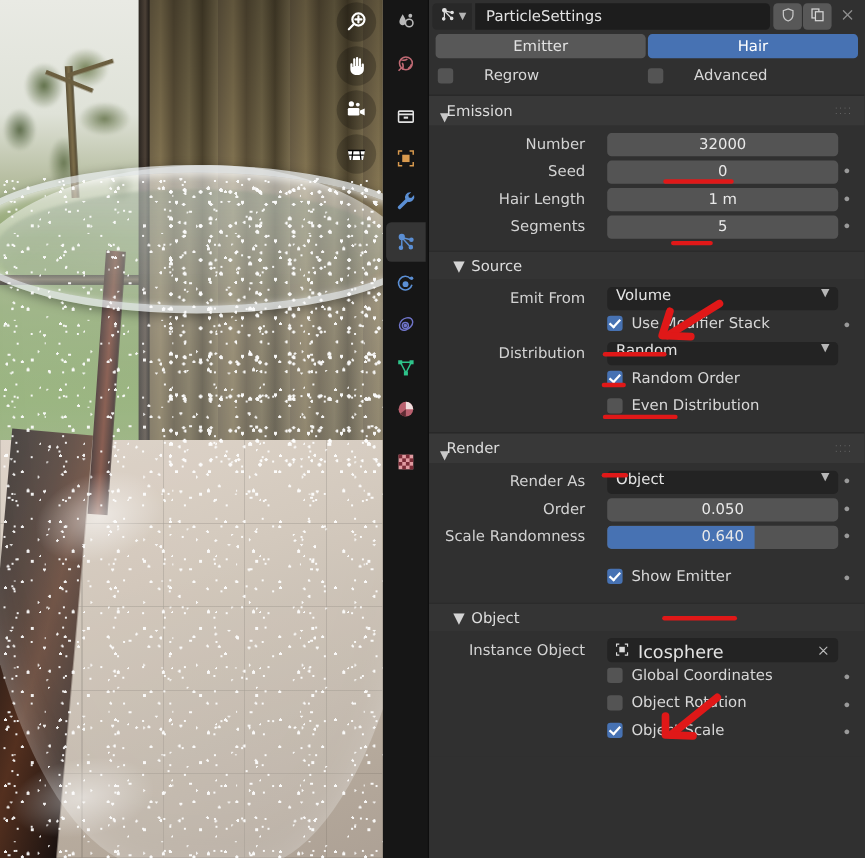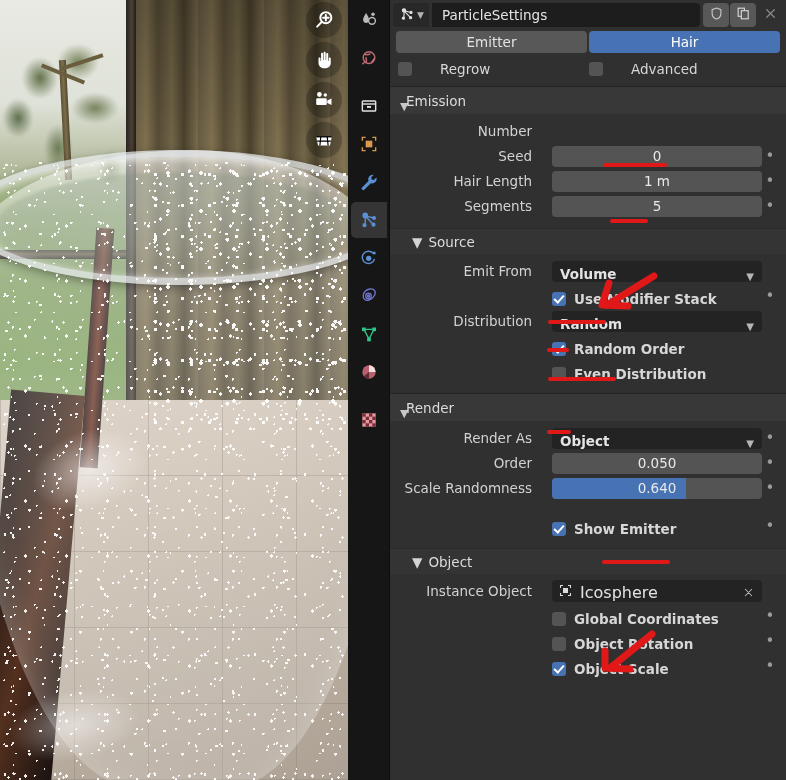--- a/index.html
+++ b/index.html
@@ -286,22 +286,22 @@
     background: #545454; position: relative; overflow: hidden;
     display: flex; align-items: center; justify-content: center;
   }
   .pfield .val { color: #e9e9e9; font-size: 13.5px; position: relative; z-index: 2; }
   .pfield .fill {
     position: absolute; left: 0; top: 0; bottom: 0;
     background: #4772b3; z-index: 1;
   }
   .pdrop {
     flex: 1; height: 21px; border-radius: 4px; background: #232323;
-    display: flex; align-items: flex-end; padding: 0 8px;
-    color: #e4e4e4; font-size: 13.5px; position: relative; font-weight: bold;
+    display: flex; align-items: flex-start; padding: 0 8px;
+    color: #e4e4e4; font-size: 13.5px; position: relative;
   }
   .pdrop .dchev {
     position: absolute; right: 8px; color: #b6b6b6; font-size: 10px;
   }
   .pid {
     flex: 1; height: 22px; border-radius: 4px; background: #232323;
     display: flex; align-items: flex-end; padding: 0 6px; gap: 7px;
     color: #e4e4e4; font-size: 16px; position: relative;
   }
   .pid .xbtn { position: absolute; right: 7px; color: #b9b9b9; font-size: 14px; }
@@ -555,20 +555,23 @@
     <div class="panel">
       <div class="panel-head">
         <span class="tri">▼</span>
         <span class="panel-title">Emission</span>
         <span class="grip"></span>
       </div>
       <div class="panel-body">
 
         <div class="prow">
           <span class="plabel">Number</span>
+          <span class="pfield">
+            <span class="val">32000</span>
+          </span>
           <span class="anim-dot blank">•</span>
         </div>
 
         <div class="prow">
           <span class="plabel">Seed</span>
           <span class="pfield">
             <span class="val">0</span>
           </span>
           <span class="anim-dot">•</span>
         </div>

